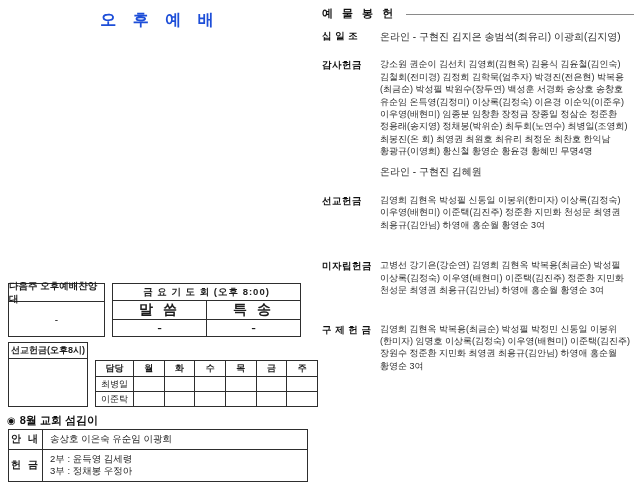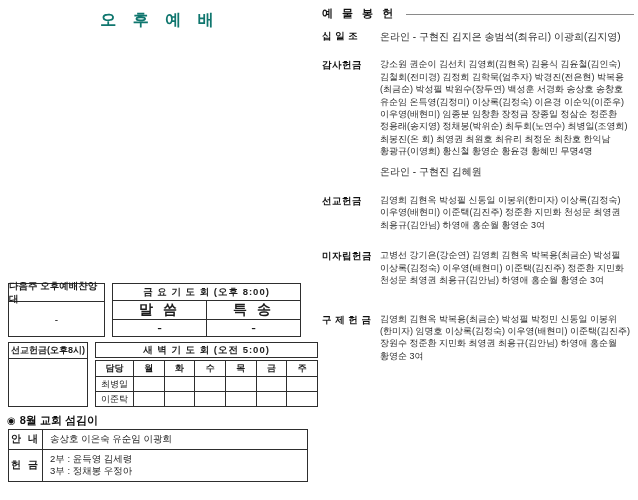--- a/index.html
+++ b/index.html
@@ -8,21 +8,21 @@
     width: 638px; height: 500px;
     font-family: "Liberation Sans", "DejaVu Sans", sans-serif;
     color: #1c1c1c;
   }
   .page { position: relative; width: 638px; height: 500px; overflow: hidden; background: #fff; }
 
   
   .title {
     position: absolute; left: 30px; top: 10px; width: 260px;
     text-align: center; font-size: 16px; font-weight: bold; letter-spacing: 6px;
-    color: #0f766e;
+    color: #1d4ed8;
   }
 
   .box { border: 1px solid #2e2e2e; background: #fff; }
 
   .tblA { position: absolute; left: 8px; top: 283px; width: 97px; height: 54px; }
   .tblA .hd { height: 18px; border-bottom: 1px solid #2e2e2e; font-size: 9.5px; font-weight: bold;
               display: flex; align-items: center; justify-content: center; }
   .tblA .bd { height: 34px; display: flex; align-items: center; justify-content: center; font-size: 10px; }
 
   .tblB { position: absolute; left: 112px; top: 283px; width: 189px; height: 54px; display: flex; flex-direction: column; }
@@ -94,21 +94,20 @@
       <div class="c">-</div>
       <div class="c">-</div>
     </div>
   </div>
 
   <div class="box tblC">
     <div class="hd">선교헌금(오후8시)</div>
     <div class="bd"></div>
   </div>
 
-  <div class="tblD-title">새 벽 기 도 회 (오전 5:00)</div>
   <div class="tblD">
     <div class="cell first-row first-col">담당</div>
     <div class="cell first-row">월</div>
     <div class="cell first-row">화</div>
     <div class="cell first-row">수</div>
     <div class="cell first-row">목</div>
     <div class="cell first-row">금</div>
     <div class="cell first-row">주</div>
 
     <div class="cell first-col">최병일</div>
@@ -167,21 +166,21 @@
         <div>강소원 권순이 김선치 김영희(김현옥) 김용식 김윤철(김인숙) 김철회(전미경) 김정희 김학묵(엄추자) 박경진(전은현) 박복용(최금순) 박성필 박원수(장두연) 백성훈 서경화 송상호 송창호 유순임 온득영(김정미) 이상록(김정숙) 이은경 이순익(이준우) 이우영(배현미) 임종분 임창환 장정금 장종일 정삼순 정준환 정용래(송지영) 정채봉(박위순) 최두회(노연수) 최병일(조영희) 최봉진(온 회) 최영권 최원호 최유리 최정운 최찬호 한익남 황광규(이영희) 황신철 황영순 황윤경 황혜민 무명4명</div>
         <div class="online-line" style="margin-top:8px">온라인 - 구현진 김혜원</div>
       </div>
     </div>
 
     <div class="section" style="margin-top:16px">
       <div class="lbl">선교헌금</div>
       <div class="body">김영희 김현옥 박성필 신동일 이봉위(한미자) 이상록(김정숙) 이우영(배현미) 이준택(김진주) 정준환 지민화 천성문 최영권 최용규(김안님) 하영애 홍순월 황영순 3여</div>
     </div>
 
-    <div class="section" style="margin-top:18px">
+    <div class="section" style="margin-top:28px">
       <div class="lbl">미자립헌금</div>
       <div class="body">고병선 강기은(강순연) 김영희 김현옥 박복용(최금순) 박성필 이상록(김정숙) 이우영(배현미) 이준택(김진주) 정준환 지민화 천성문 최영권 최용규(김안님) 하영애 홍순월 황영순 3여</div>
     </div>
 
     <div class="section" style="margin-top:26px">
       <div class="lbl">구 제 헌 금</div>
       <div class="body">김영희 김현옥 박복용(최금순) 박성필 박정민 신동일 이봉위(한미자) 임명호 이상록(김정숙) 이우영(배현미) 이준택(김진주) 장원수 정준환 지민화 최영권 최용규(김안님) 하영애 홍순월 황영순 3여</div>
     </div>
   </div>
 

